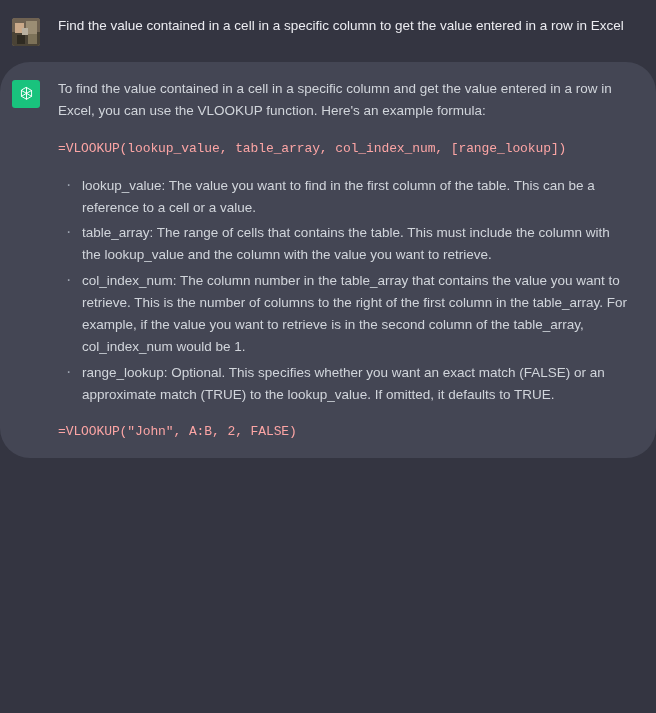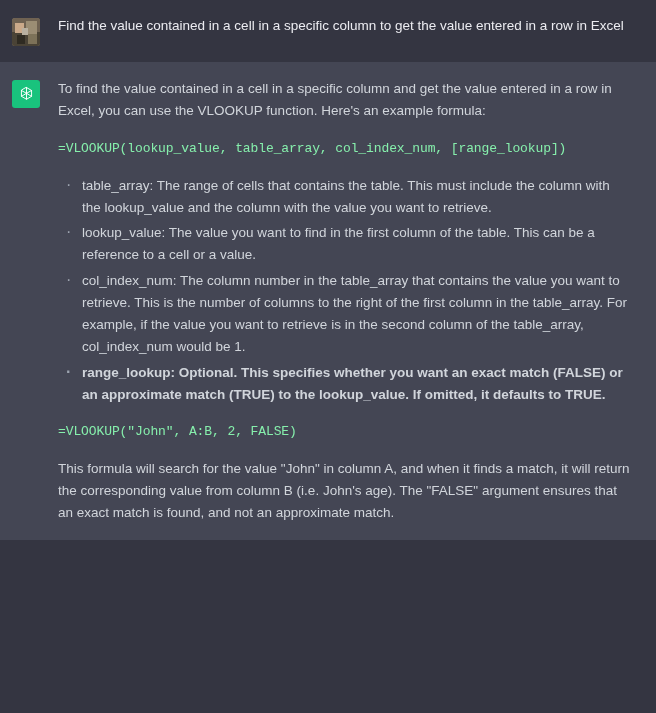--- a/index.html
+++ b/index.html
@@ -23,20 +23,21 @@
     align-items: flex-start;
     padding: 16px 24px 16px 12px;
     box-sizing: border-box;
     width: 656px;
   }
   .message.user {
     background: #343541;
   }
   .message.assistant {
     background: #444654;
+    border-radius: 30px;
   }
   .avatar {
     width: 28px;
     height: 28px;
     min-width: 28px;
     border-radius: 3px;
     margin-right: 18px;
     margin-top: 2px;
     overflow: hidden;
     position: relative;
@@ -71,36 +72,35 @@
     margin-bottom: 0;
   }
   .user .body {
     color: #ececf1;
     line-height: 1.55;
   }
   .code-line {
     margin: 0 0 16px 0;
     font-family: "Liberation Mono", monospace;
     font-size: 13px;
-    color: #86efac;
+    color: #fca5a5;
     letter-spacing: -0.1px;
   }
   ul.bullets {
     margin: 0 0 16px 0;
     padding-left: 22px;
     list-style: none;
   }
   ul.bullets li {
     position: relative;
     margin-bottom: 4px;
     padding-left: 2px;
   }
   ul.bullets li:last-child {
     margin-bottom: 0;
-    font-weight: bold;
   }
   ul.bullets li::before {
     content: "\00b7";
     position: absolute;
     left: -14px;
     top: -3px;
     color: #9ca3af;
     font-size: 16px;
     line-height: 1.62;
   }
@@ -132,23 +132,22 @@
         <path d="M12 3.2 L12 10.5 L18.4 14.3"></path>
         <path d="M12 10.5 L5.6 14.3"></path>
         <path d="M12 10.5 L12 18"></path>
         <path d="M5.6 6.9 L12 10.5 L18.4 6.9"></path>
       </svg>
     </div>
     <div class="body">
       <p>To find the value contained in a cell in a specific column and get the value entered in a row in Excel, you can use the VLOOKUP function. Here's an example formula:</p>
       <p class="code-line">=VLOOKUP(lookup_value, table_array, col_index_num, [range_lookup])</p>
       <ul class="bullets">
+        <li>lookup_value: The value you want to find in the first column of the table. This can be a reference to a cell or a value.</li>
         <li>table_array: The range of cells that contains the table. This must include the column with the lookup_value and the column with the value you want to retrieve.</li>
-        <li>lookup_value: The value you want to find in the first column of the table. This can be a reference to a cell or a value.</li>
         <li>col_index_num: The column number in the table_array that contains the value you want to retrieve. This is the number of columns to the right of the first column in the table_array. For example, if the value you want to retrieve is in the second column of the table_array, col_index_num would be 1.</li>
         <li>range_lookup: Optional. This specifies whether you want an exact match (FALSE) or an approximate match (TRUE) to the lookup_value. If omitted, it defaults to TRUE.</li>
       </ul>
       <p class="code-line">=VLOOKUP("John", A:B, 2, FALSE)</p>
-      <p>This formula will search for the value "John" in column A, and when it finds a match, it will return the corresponding value from column B (i.e. John's age). The "FALSE" argument ensures that an exact match is found, and not an approximate match.</p>
     </div>
   </div>
 
 </div>
 
 </body></html>

